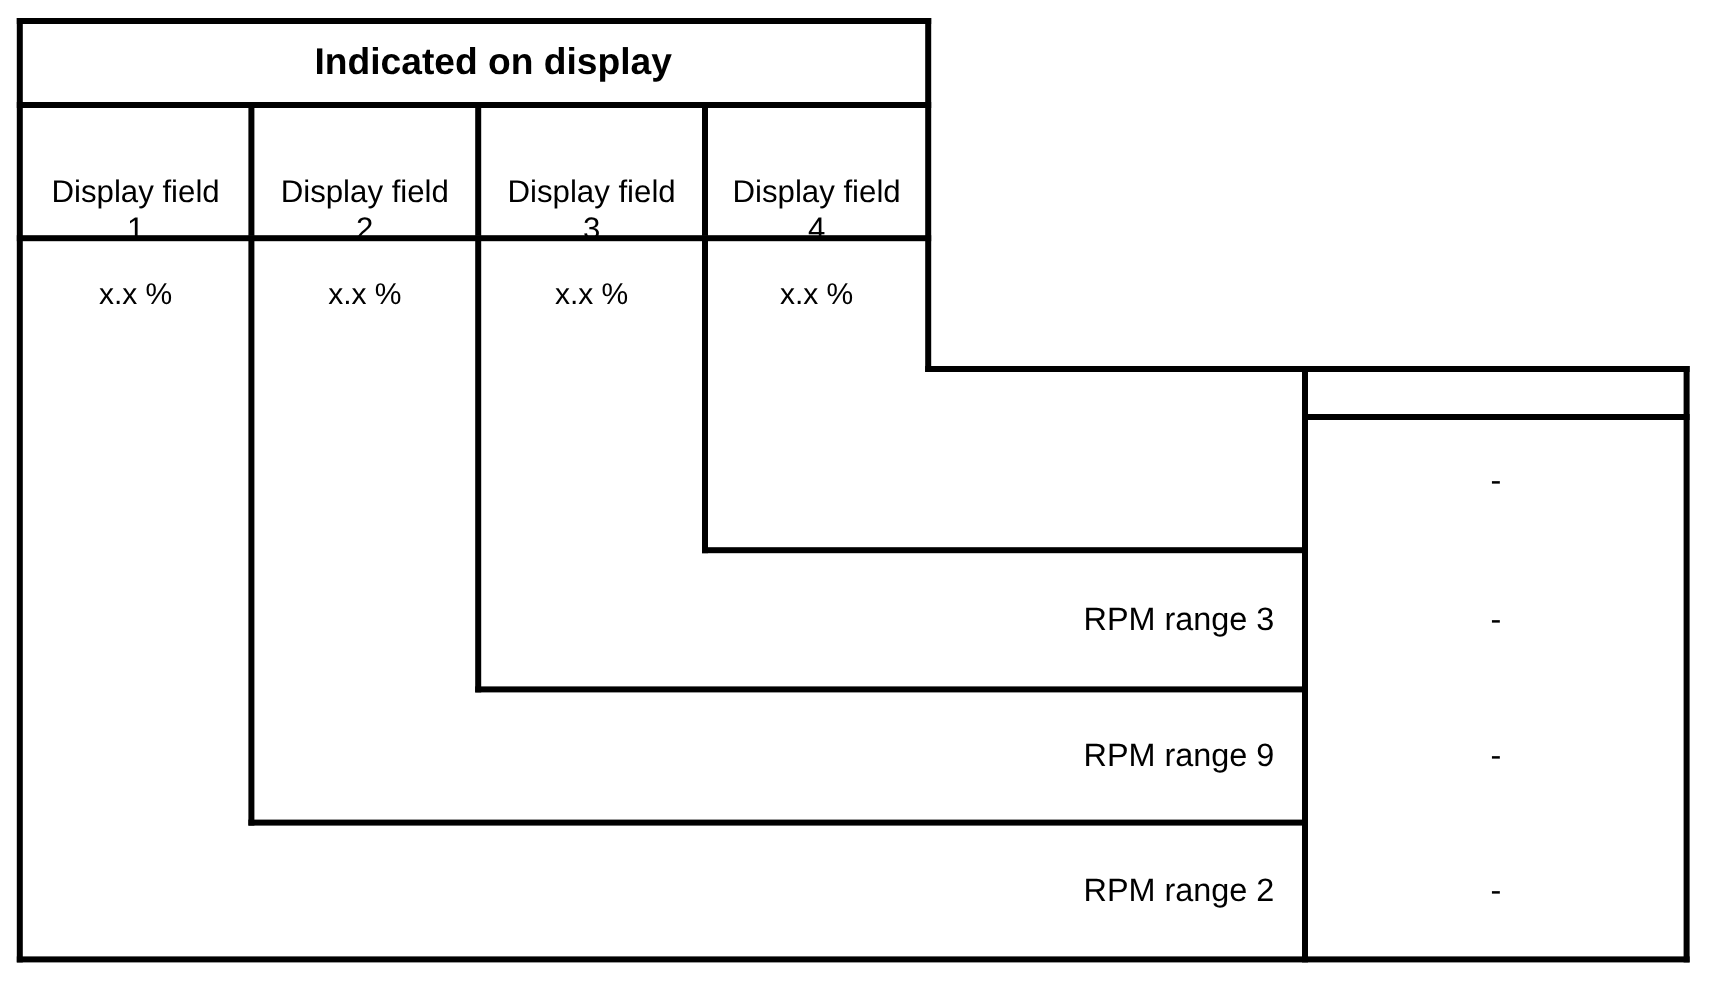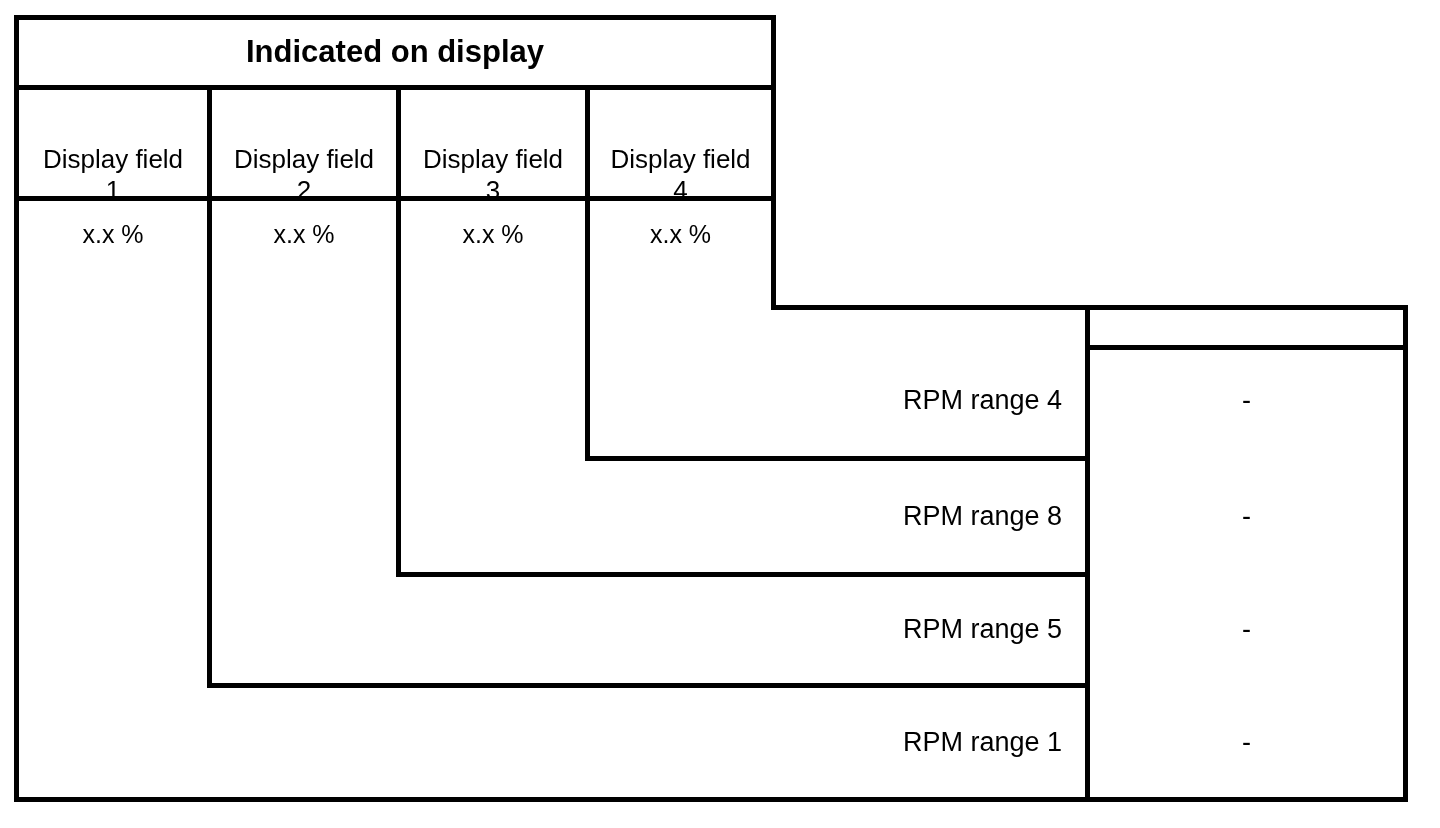--- a/index.html
+++ b/index.html
@@ -49,20 +49,21 @@
     font-weight: bold;
   }
   .colhead-txt {
     font-size: 26px;
     font-weight: normal;
     margin-top: 32px;
   }
   .pct-txt {
     font-size: 25px;
     font-weight: normal;
+    margin-top: 11px;
   }
   .spec-head-txt {
     font-size: 28px;
     font-weight: bold;
   }
   .rpm-txt {
     font-size: 27px;
     font-weight: normal;
   }
   .dash-txt {
@@ -103,40 +104,39 @@
   <div class="ln hln" style="left:771px; top:305px; width:637px;"></div>
 
   <div class="ln vln" style="left:1085px; top:305px; height:497px;"></div>
 
   <div class="ln vln" style="left:1403px; top:305px; height:497px;"></div>
 
   <div class="ln hln" style="left:1085px; top:345px; width:323px;"></div>
 
   <div class="ln hln" style="left:14px; top:797px; width:1394px;"></div>
 
-  <div class="txt ctr title-txt" style="left:19px; top:20px; width:752px; height:65px;">Indicated on display</div>
+  <div class="txt ctr title-txt" style="left:19px; top:20px; width:752px; height:65px;padding-left:16px;">Indicated on display</div>
 
   <div class="txt ctr colhead-txt" style="left:19px; top:90px; width:188px; height:106px;">Display field
 1</div>
   <div class="txt ctr colhead-txt" style="left:212px; top:90px; width:184px; height:106px;">Display field
 2</div>
   <div class="txt ctr colhead-txt" style="left:401px; top:90px; width:184px; height:106px;">Display field
 3</div>
   <div class="txt ctr colhead-txt" style="left:590px; top:90px; width:181px; height:106px;">Display field
 4</div>
 
   <div class="txt ctr pct-txt" style="left:19px; top:214px; width:188px; height:42px;">x.x %</div>
   <div class="txt ctr pct-txt" style="left:212px; top:214px; width:184px; height:42px;">x.x %</div>
   <div class="txt ctr pct-txt" style="left:401px; top:214px; width:184px; height:42px;">x.x %</div>
   <div class="txt ctr pct-txt" style="left:590px; top:214px; width:181px; height:42px;">x.x %</div>
 
 
-  <div class="txt rgt rpm-txt" style="left:600px; top:345px; width:462px; height:111px;">RPM range 4</div>
-  <div class="txt rgt rpm-txt" style="left:600px; top:461px; width:462px; height:111px;">RPM range 8</div>
-  <div class="txt rgt rpm-txt" style="left:600px; top:577px; width:462px; height:106px;">RPM range 5</div>
-  <div class="txt rgt rpm-txt" style="left:600px; top:688px; width:462px; height:109px;">RPM range 1</div>
+  <div class="txt rgt rpm-txt" style="left:600px; top:461px; width:462px; height:111px;">RPM range 3</div>
+  <div class="txt rgt rpm-txt" style="left:600px; top:577px; width:462px; height:106px;">RPM range 9</div>
+  <div class="txt rgt rpm-txt" style="left:600px; top:688px; width:462px; height:109px;">RPM range 2</div>
 
   <div class="txt ctr dash-txt" style="left:1090px; top:345px; width:313px; height:111px;">-</div>
   <div class="txt ctr dash-txt" style="left:1090px; top:461px; width:313px; height:111px;">-</div>
   <div class="txt ctr dash-txt" style="left:1090px; top:577px; width:313px; height:106px;">-</div>
   <div class="txt ctr dash-txt" style="left:1090px; top:688px; width:313px; height:109px;">-</div>
 
 </div>
 
 </body></html>

